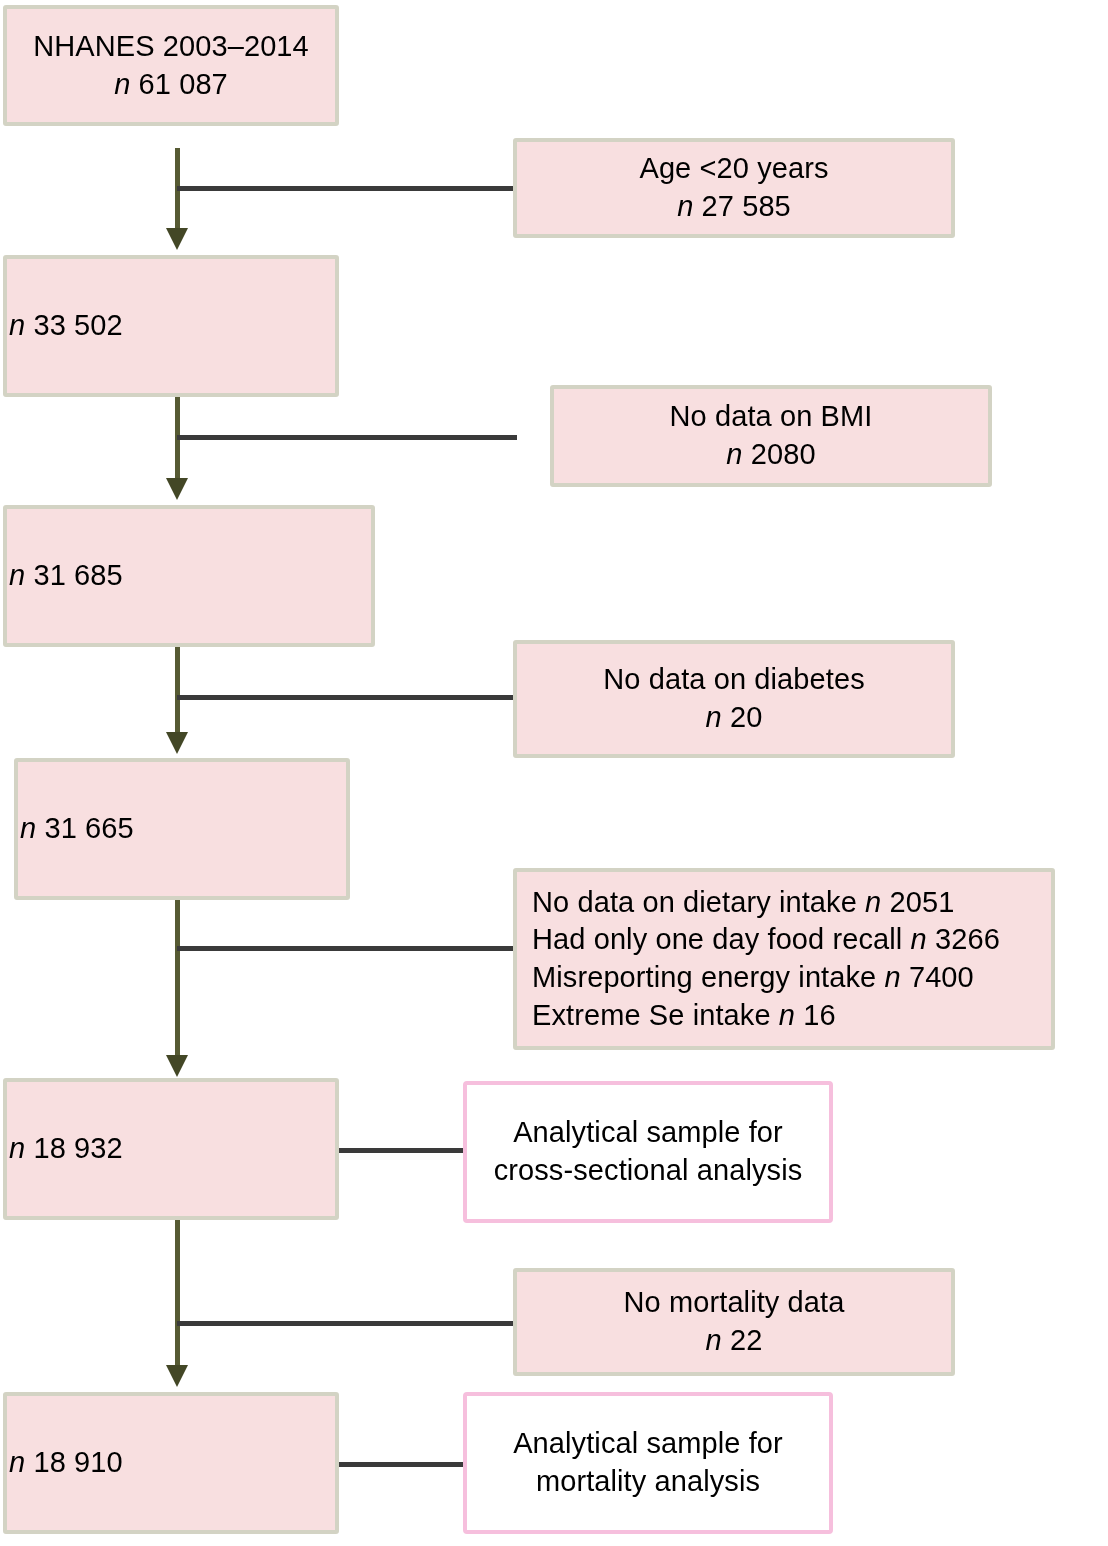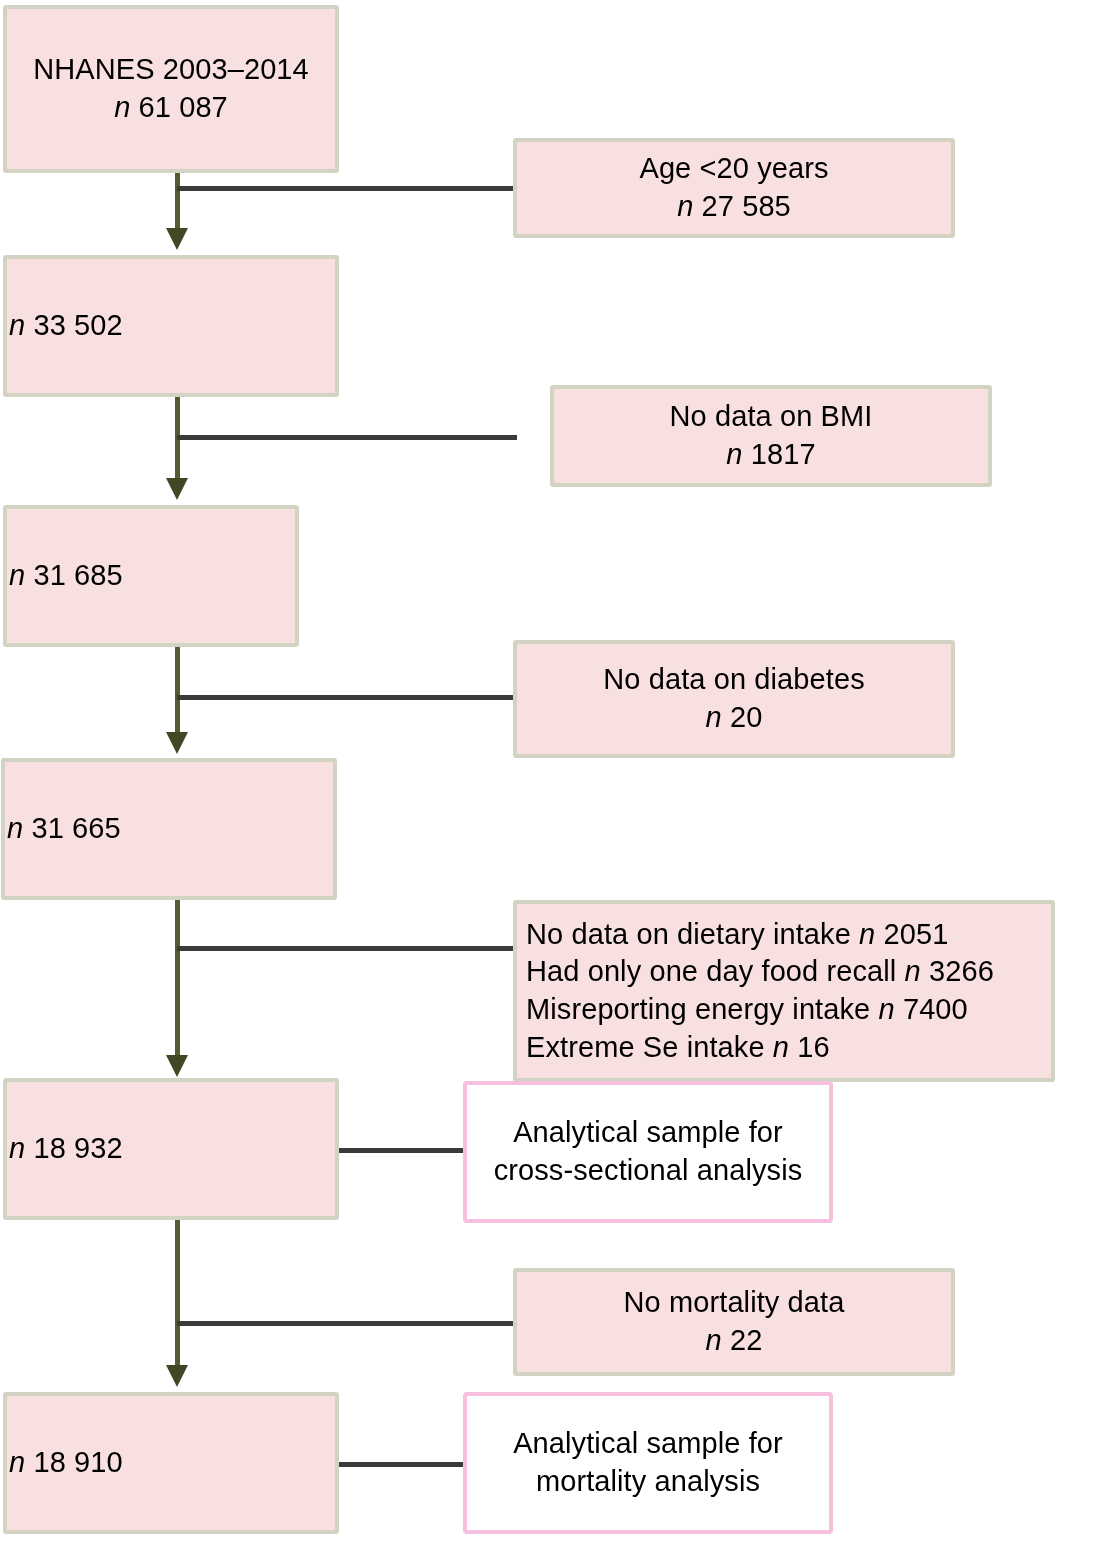--- a/index.html
+++ b/index.html
@@ -80,43 +80,43 @@
 
   <span class="line hline" style="left:177px; top:186px; width:340px; height:5px;"></span>
   <span class="line hline" style="left:177px; top:435px; width:340px; height:5px;"></span>
   <span class="line hline" style="left:177px; top:695px; width:340px; height:5px;"></span>
   <span class="line hline" style="left:177px; top:946px; width:340px; height:5px;"></span>
   <span class="line hline" style="left:177px; top:1321px; width:340px; height:5px;"></span>
 
   <span class="line hline" style="left:338px; top:1148px; width:130px; height:5px;"></span>
   <span class="line hline" style="left:338px; top:1462px; width:130px; height:5px;"></span>
 
-  <div class="box center" style="left:3px; top:5px; width:336px; height:168px;">
+  <div class="box center" style="left:3px; top:5px; width:336px; height:121px;">
     <div class="nline">NHANES 2003–2014</div>
     <div class="nline">
       <span class="ital">n</span>
       <span>61 087</span>
     </div>
   </div>
 
   <div class="box leftal" style="left:3px; top:255px; width:336px; height:142px;">
     <div class="nline">
       <span class="ital">n</span>
       <span>33 502</span>
     </div>
   </div>
 
-  <div class="box leftal" style="left:3px; top:505px; width:296px; height:142px;">
+  <div class="box leftal" style="left:3px; top:505px; width:372px; height:142px;">
     <div class="nline">
       <span class="ital">n</span>
       <span>31 685</span>
     </div>
   </div>
 
-  <div class="box leftal" style="left:1px; top:758px; width:336px; height:142px;">
+  <div class="box leftal" style="left:14px; top:758px; width:336px; height:142px;">
     <div class="nline">
       <span class="ital">n</span>
       <span>31 665</span>
     </div>
   </div>
 
   <div class="box leftal" style="left:3px; top:1078px; width:336px; height:142px;">
     <div class="nline">
       <span class="ital">n</span>
       <span>18 932</span>
@@ -135,33 +135,33 @@
     <div class="nline">
       <span class="ital">n</span>
       <span>27 585</span>
     </div>
   </div>
 
   <div class="box center" style="left:513px; top:385px; width:442px; height:102px;margin-left:37px;">
     <div class="nline">No data on BMI</div>
     <div class="nline">
       <span class="ital">n</span>
-      <span>1817</span>
+      <span>2080</span>
     </div>
   </div>
 
   <div class="box center" style="left:513px; top:640px; width:442px; height:118px;text-align:center;">
     <div class="nline">No data on diabetes</div>
     <div class="nline">
       <span class="ital">n</span>
       <span>20</span>
     </div>
   </div>
 
-  <div class="box leftal" style="left:513px; top:900px; width:542px; height:182px; padding-left:9px;">
+  <div class="box leftal" style="left:513px; top:868px; width:542px; height:182px; padding-left:15px;">
     <div class="nline">
       <span>No data on dietary intake</span>
       <span class="ital">n</span>
       <span>2051</span>
     </div>
     <div class="nline">
       <span>Had only one day food recall</span>
       <span class="ital">n</span>
       <span>3266</span>
     </div>

